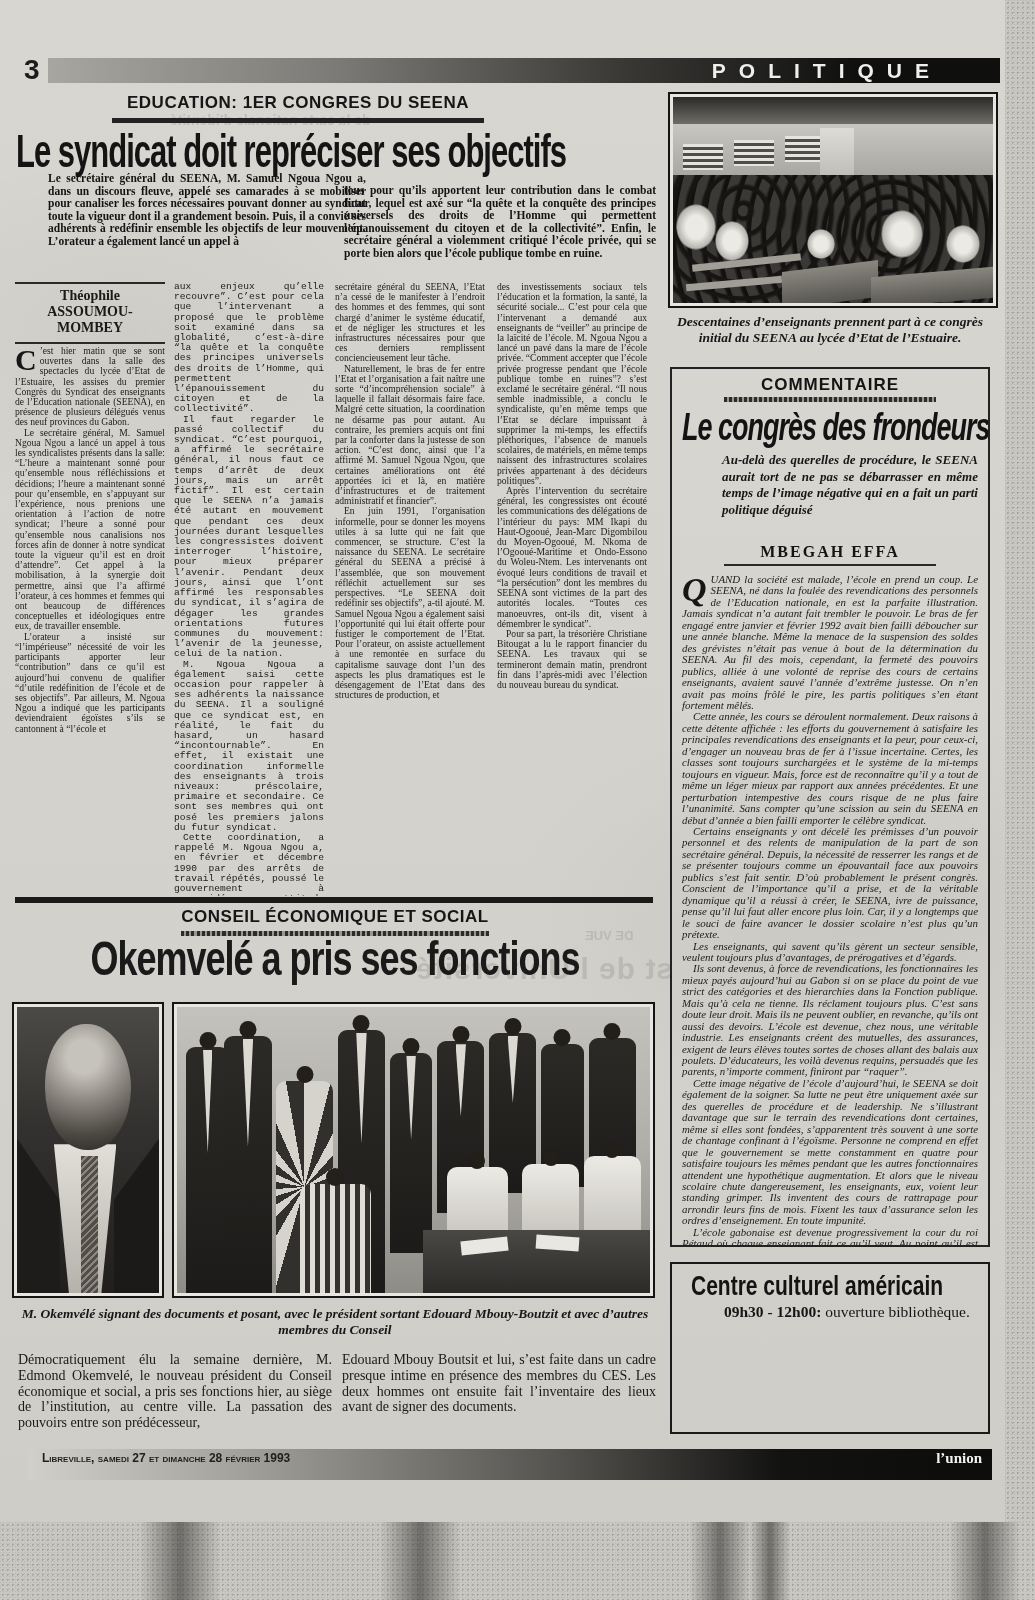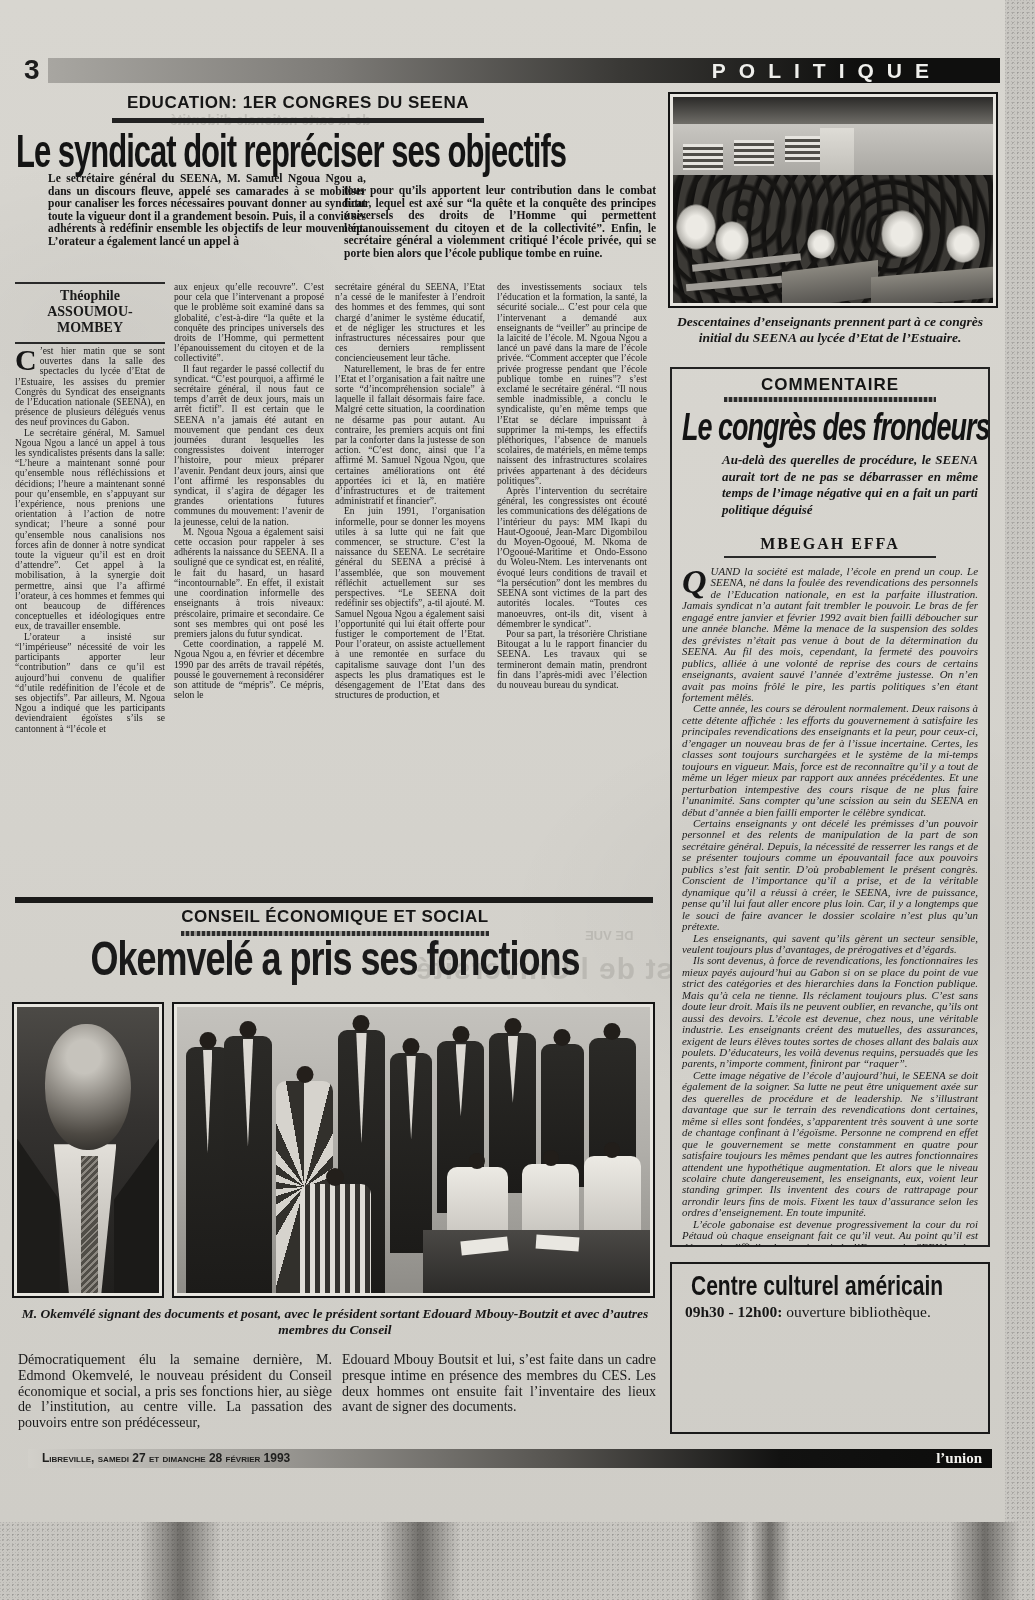--- a/index.html
+++ b/index.html
@@ -33,21 +33,21 @@
     letter-spacing:-1px;transform:scale(1,1.5);transform-origin:left top;white-space:nowrap;}
   .lead{font:700 11.5px/12.6px "Liberation Serif",serif;color:#141414;text-align:justify;}
   #lead1{left:16px;top:172px;width:318px;margin-left:32px;}
   #lead2{left:344px;top:184px;width:312px;}
   #byline{left:15px;top:282px;width:150px;text-align:center;padding:4px 0 6px;
     border-top:2px solid #2a2a2a;border-bottom:2px solid #2a2a2a;
     font:700 14px/16px "Liberation Serif",serif;color:#1a1a1a;}
   .bcol{top:282px;width:150px;font:400 9.6px/10.2px "Liberation Serif",serif;
     color:#1c1c1c;text-align:justify;overflow:hidden;height:614px;}
   #bcol1{left:15px;top:346px;height:550px;}
-  #bcol2{left:174px;}
+  #bcol2{left:174px;font-family:Liberation Mono, monospace;}
   #bcol3{left:335px;}
   #bcol4{left:497px;}
   .bcol p{margin:0;text-indent:9px;}
   .bcol p.np{text-indent:0;}
   .dcC{float:left;font:700 30px/25px "Liberation Serif",serif;padding:1px 3px 0 0;color:#161616;}
   #endrule{left:15px;top:897px;width:638px;height:6px;background:#1a1a19;}
   
   #kicker2{left:15px;top:908px;width:640px;text-align:center;}
   #kicker2 .in{display:inline-block;padding-bottom:4px;
     border-bottom:5px solid transparent;
@@ -72,39 +72,39 @@
     letter-spacing:1px;color:#141414;}
   #comrule{width:212px;height:5px;margin:2px auto 6px;
     background:repeating-linear-gradient(90deg,#2c2c2c 0 3px,#9a9893 3px 5px);}
   #comtitle{color:#131313;height:42px;}
   #comtitle span{display:inline-block;font:700 27px/1 "Liberation Sans",sans-serif;
     font-style:italic;letter-spacing:-1px;transform:scale(1,1.45);
     transform-origin:left top;white-space:nowrap;}
   #standfirst{font:700 13px/16.5px "Liberation Serif",serif;font-style:italic;
     color:#161616;text-align:justify;margin-top:2px;margin-left:40px;}
   #comauthor{text-align:center;font:700 16px/20px "Liberation Serif",serif;
-    letter-spacing:2px;color:#141414;margin-top:16px;}
+    letter-spacing:2px;color:#141414;margin-top:24px;}
   #comauthrule{width:212px;height:2px;margin:2px auto 8px;background:#2a2a2a;}
   #combody{font:400 10.9px/11.45px "Liberation Serif",serif;font-style:italic;
     color:#1b1b1b;text-align:justify;}
   #combody p{margin:0;text-indent:11px;}
   #combody p.np{text-indent:0;}
   .dcQ{float:left;font:700 34px/27px "Liberation Serif",serif;font-style:italic;
     padding:2px 4px 0 0;color:#161616;}
   
   #culbox{left:670px;top:1262px;width:320px;height:172px;border:2px solid #1a1a1a;
     box-sizing:border-box;padding:8px 13px;overflow:hidden;}
   #cultitle{height:30px;color:#131313;}
   #cultitle span{display:inline-block;font:700 21px/1 "Liberation Sans",sans-serif;
     transform:scale(1,1.3);transform-origin:left top;white-space:nowrap;margin-left:6px;}
-  #culbody{font:400 15.5px/19.5px "Liberation Serif",serif;color:#161616;text-align:justify;}
+  #culbody{font:400 15.5px/19.5px "Liberation Serif",serif;color:#161616;text-align:justify;margin-left:39px;}
   #culbody p{margin:0;}
   #culbody .t{font-weight:700;}
   
-  #footbar{left:28px;top:1449px;width:964px;height:19px;
+  #footbar{left:28px;top:1449px;width:964px;height:31px;
     background:linear-gradient(90deg,#d2d0ca 0%,#a3a19c 22%,#55534f 55%,#121211 78%,#0c0c0b 100%);}
   #footdate{position:absolute;left:14px;top:1px;
     font:700 12px/17px "Liberation Sans",sans-serif;font-variant:small-caps;color:#1f1f1e;}
   #footbrand{position:absolute;right:10px;top:0;
     font:700 15px/19px "Liberation Serif",serif;color:#f3f2ee;}
   
   .ghost{color:#aeaca6;font-family:"Liberation Sans",sans-serif;font-weight:700;
     transform:scaleX(-1);filter:blur(.6px);opacity:.6;white-space:nowrap;}
   
   

